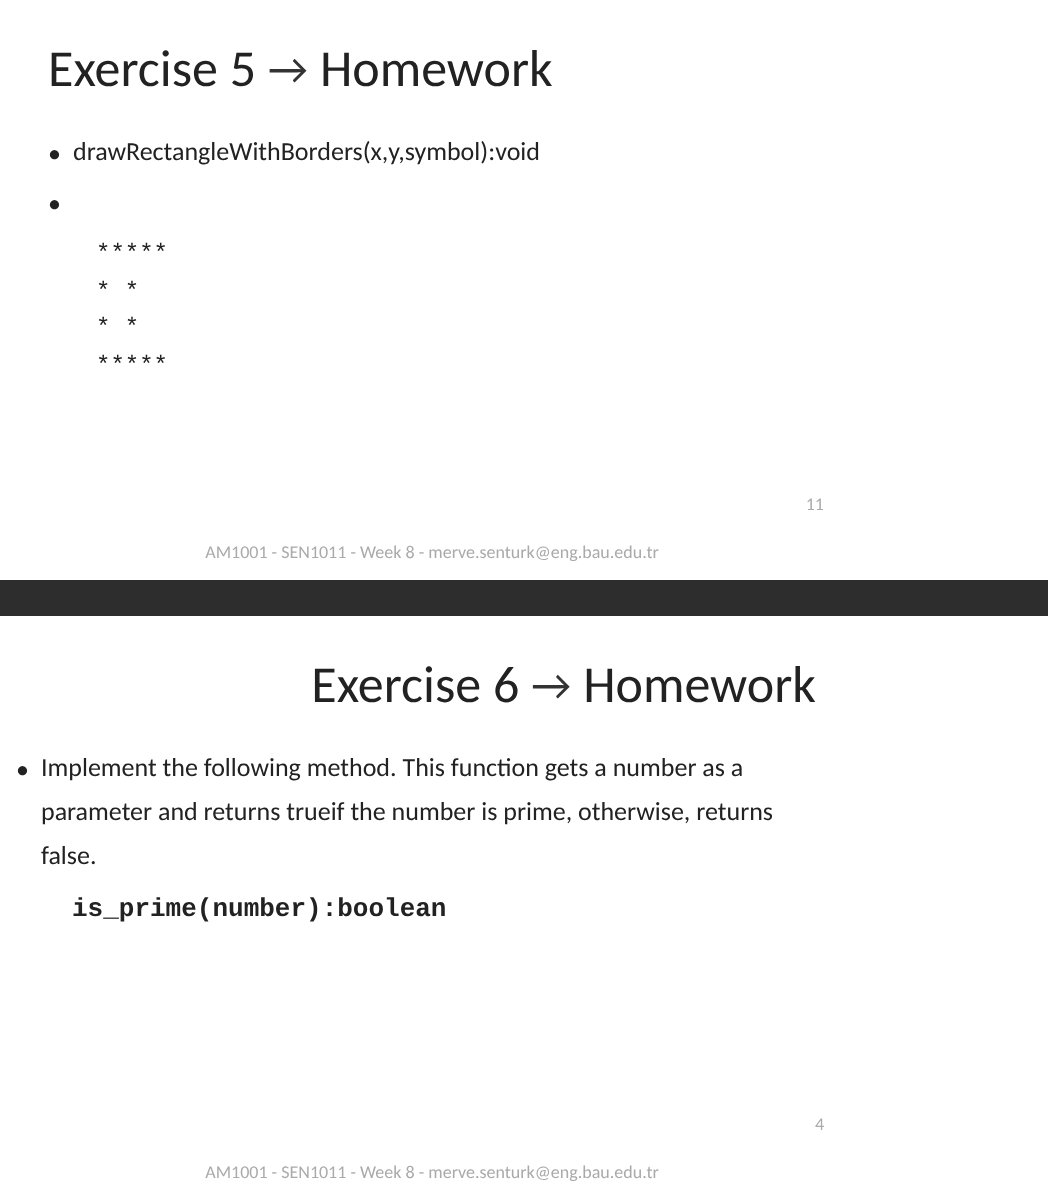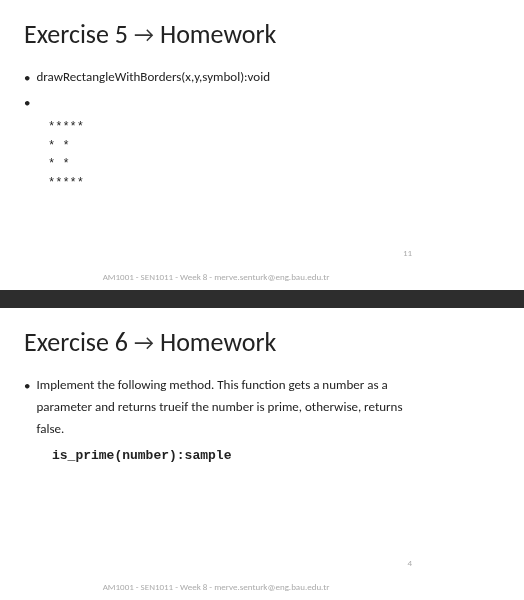--- a/index.html
+++ b/index.html
@@ -95,24 +95,25 @@
     }
 
     .divider-bar {
       width: 524px;
       height: 18px;
       background: #2d2d2d;
     }
 
     .slide-bottom {
       height: 292px;
-      padding: 18px 24px 10px 24px;
+      padding: 18px 24px 10px 8px;
       display: flex;
       flex-direction: column;
       position: relative;
+      align-items: flex-end;
     }
 
     .bold-code {
       font-family: 'Courier New', Courier, monospace;
       font-weight: bold;
       font-size: 13px;
     }
 
     .indent-block {
       margin-left: 28px;
@@ -159,21 +160,21 @@
     <span class="arrow-symbol">→</span>
     <span>Homework</span>
   </div>
 
   <div class="slide-content">
     <div class="bullet-item">
       <span class="bullet-dot">•</span>
       <span>Implement the following method. This function gets a number as a parameter and returns trueif the number is prime, otherwise, returns false.</span>
     </div>
     <div class="indent-block">
-      <span class="bold-code">is_prime(number):sample</span>
+      <span class="bold-code">is_prime(number):boolean</span>
     </div>
   </div>
 
   <div class="footer">
     <span class="footer-text">AM1001 - SEN1011 - Week 8 - merve.senturk@eng.bau.edu.tr</span>
     <span class="footer-page">4</span>
   </div>
 </div>
 
 </body></html>

